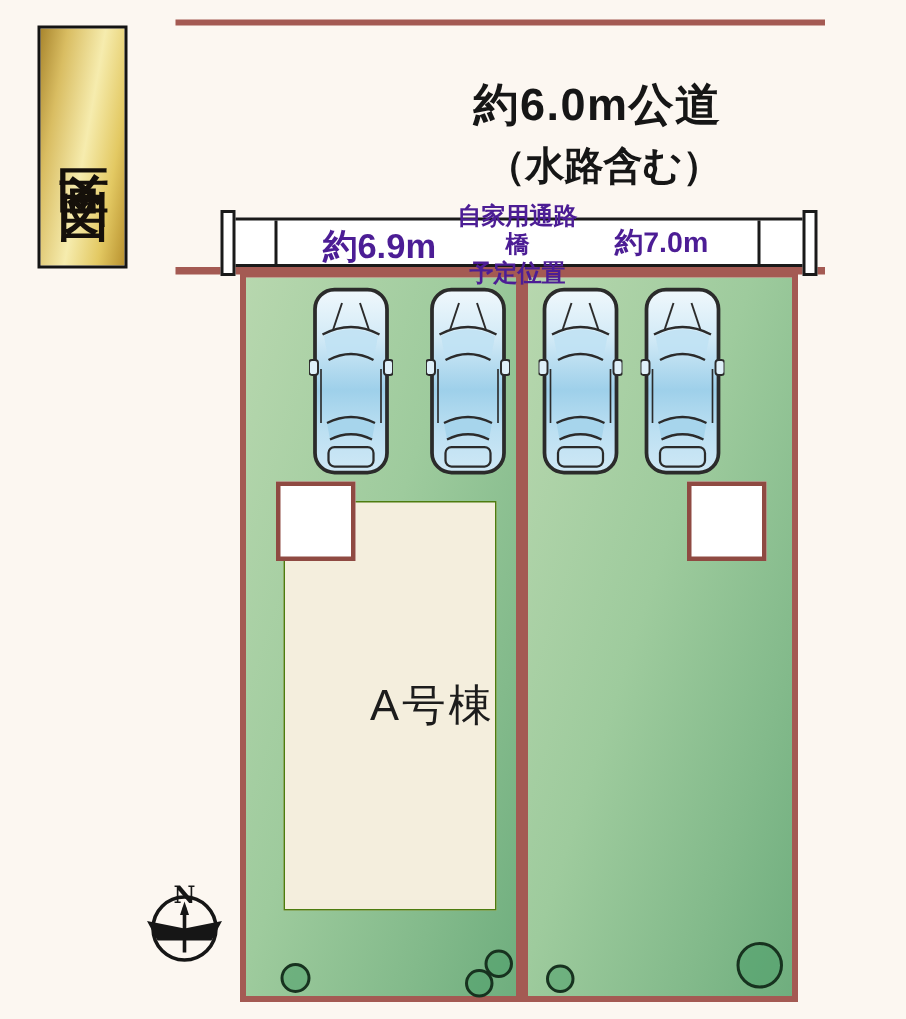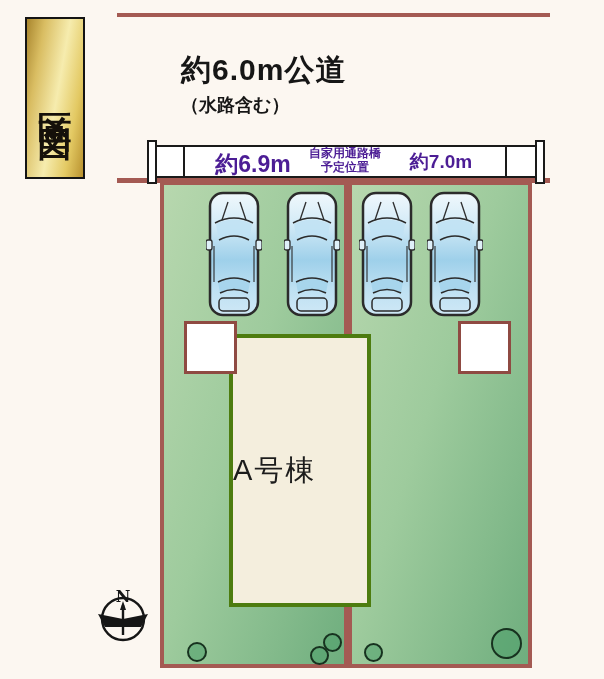--- a/index.html
+++ b/index.html
@@ -19,55 +19,55 @@
     box-sizing:border-box;
   }
   .title-box span{
     writing-mode:vertical-rl;text-orientation:upright;
     font-family:"DejaVu Serif", serif;font-weight:bold;
     font-size:34px;letter-spacing:9px;color:#15100a;line-height:1;
   }
   
   .red-line{position:absolute;background:#a45a53;}
   .road-text{
-    position:absolute;left:181px;top:50px;width:300px;text-align:left;
+    position:absolute;left:181px;top:50px;width:300px;text-align:right;
     color:#161616;
   }
   .road-text .main{font-size:30px;font-weight:bold;letter-spacing:1px;}
-  .road-text .sub{font-size:18px;font-weight:bold;margin-top:2px;}
+  .road-text .sub{font-size:26px;font-weight:bold;margin-top:2px;}
   
   .bridge-bar{
     position:absolute;left:152px;top:145px;width:390px;height:33px;
     background:#ffffff;border-top:2px solid #1a1a1a;border-bottom:2px solid #1a1a1a;
     box-sizing:border-box;z-index:6;
   }
   .bridge-cap{
     position:absolute;width:10px;height:44px;top:140px;background:#ffffff;
     border:2px solid #1a1a1a;box-sizing:border-box;z-index:7;
   }
   .bridge-inner-line{position:absolute;top:147px;width:2px;height:29px;background:#1a1a1a;z-index:7;}
   .bridge-label{
     position:absolute;z-index:8;color:#4c1d95;text-align:center;font-weight:bold;
   }
   .bl-left{left:198px;top:149px;width:110px;font-size:23px;}
-  .bl-note{left:303px;top:146px;width:84px;font-size:12px;line-height:1.2;}
+  .bl-note{left:303px;top:135px;width:84px;font-size:16px;line-height:1.2;}
   .bl-right{left:386px;top:149px;width:110px;font-size:19px;}
   
   .plot{
     position:absolute;top:181px;height:487px;box-sizing:border-box;
     border:4px solid #a45a53;
     background:linear-gradient(108deg,#b7d7ae 0%,#9ecb9d 45%,#83ba8b 78%,#6fae7e 100%);
     z-index:1;
   }
   .plot-a{left:160px;width:188px;}
   .plot-b{left:348px;width:184px;}
   
   .building{
-    position:absolute;background:#f4eedd;border:4px solid #4d7c0f;box-sizing:border-box;
-    display:flex;align-items:center;justify-content:flex-start;z-index:2;margin-left:40px;
+    position:absolute;background:#f4eedd;border:1px solid #4d7c0f;box-sizing:border-box;
+    display:flex;align-items:center;justify-content:flex-end;z-index:2;
   }
   .building-a{left:189px;top:334px;width:142px;height:273px;}
   .building-b{left:361px;top:336px;width:150px;height:256px;}
   .building .bl-label{
     font-size:29px;letter-spacing:2px;color:#1c1c1c;font-weight:500;
   }
   .porch{
     position:absolute;width:53px;height:53px;top:321px;background:#ffffff;
     border:3px solid #8f4a42;box-sizing:border-box;z-index:3;
   }

